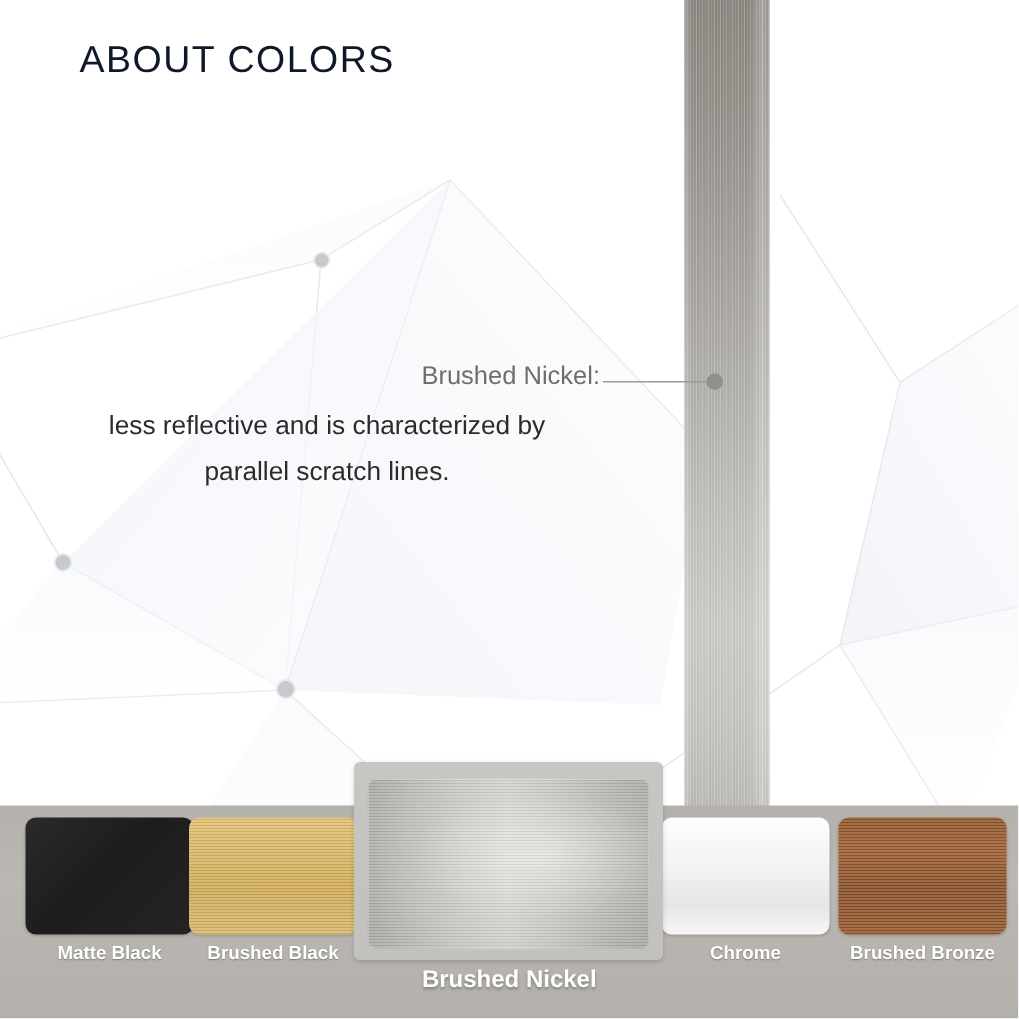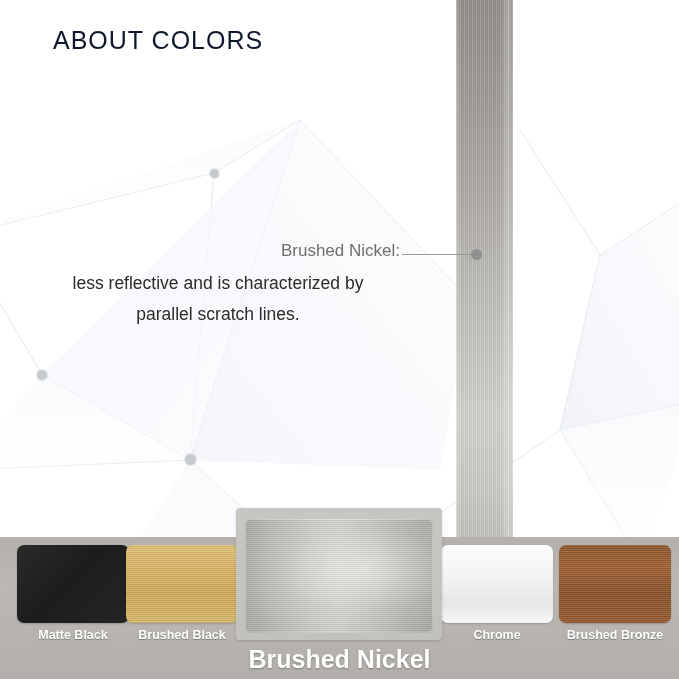--- a/index.html
+++ b/index.html
@@ -235,21 +235,21 @@
       rgba(255,255,255,0.14) 1px,
       rgba(0,0,0,0.055) 1px,
       rgba(0,0,0,0.055) 2px);
   }
   .featured-label {
     position: absolute;
     left: 0;
     top: 108px;
     width: 679px;
     text-align: center;
-    font-size: 25px;
+    font-size: 16px;
     font-weight: bold;
     color: #ffffff;
     text-shadow: 0 1px 2px rgba(0,0,0,.30);
   }
 </style>
 </head>
 <body>
 
 <div id="stage">
 

